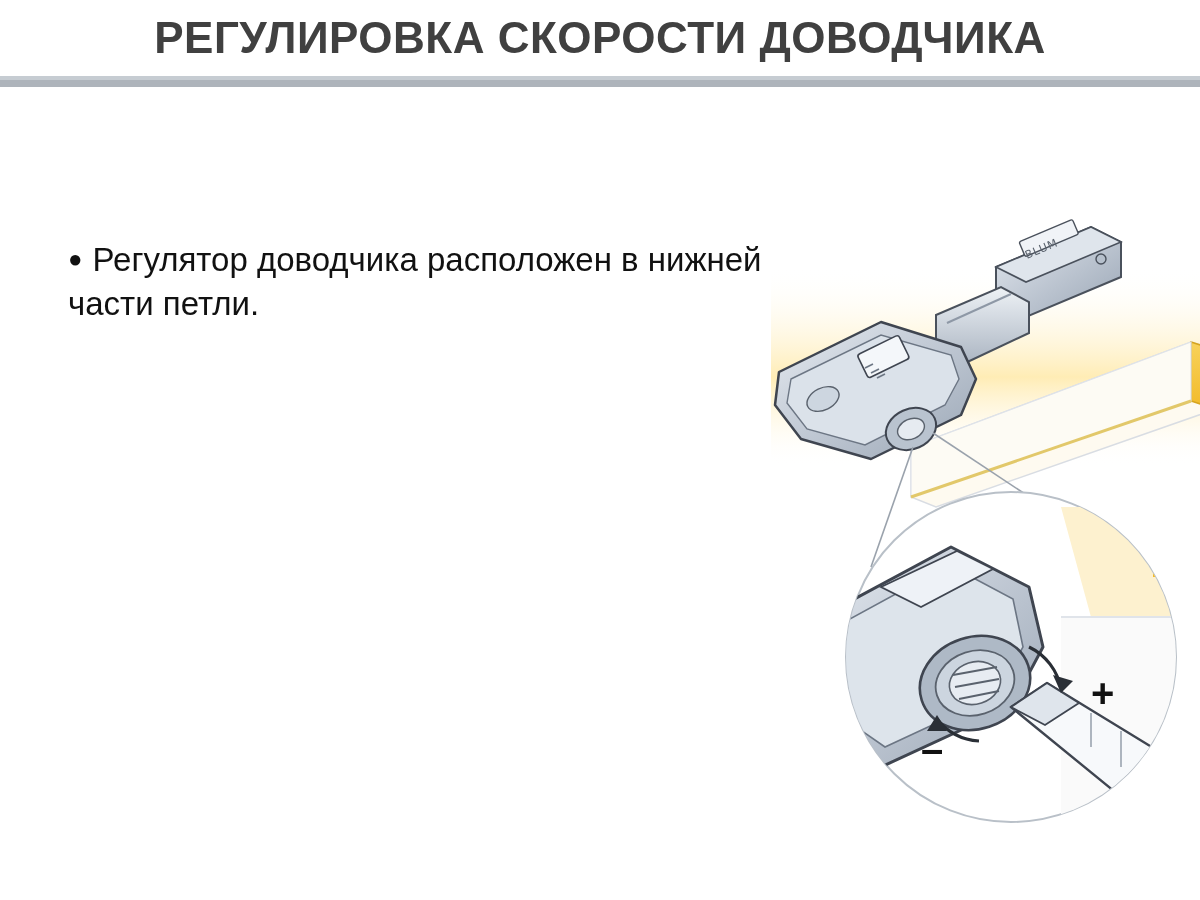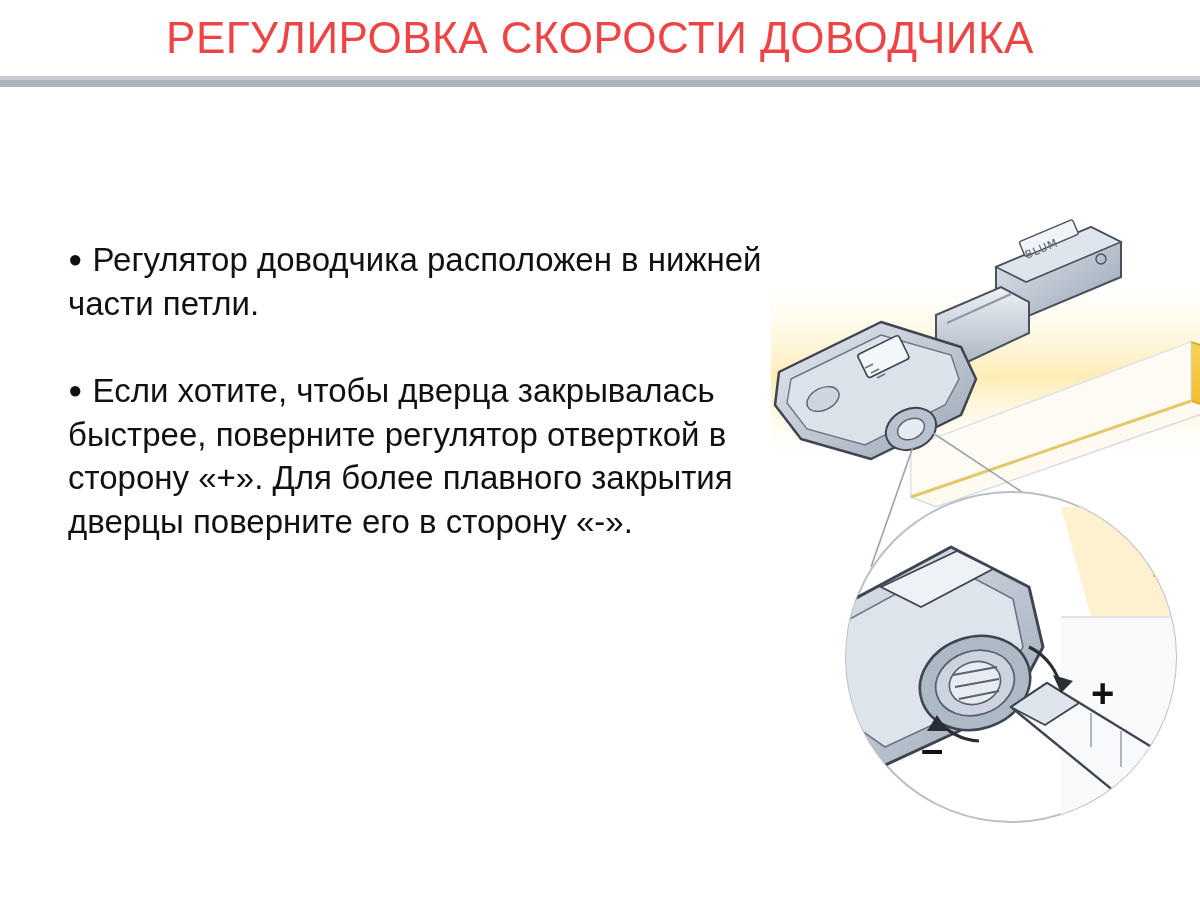--- a/index.html
+++ b/index.html
@@ -29,22 +29,22 @@
     height: 76px;
     background: #ffffff;
     display: flex;
     align-items: center;
     justify-content: center;
   }
   .header-title {
     font-size: 44px;
     line-height: 1;
     letter-spacing: 0.5px;
-    color: #ef4444;
-    font-weight: 400;
+    color: #404040;
+    font-weight: 700;
     white-space: nowrap;
     text-align: center;
   }
   .header-rule {
     position: absolute;
     left: 0;
     top: 76px;
     width: 1200px;
     height: 11px;
     background: #aeb4bb;
@@ -108,23 +108,20 @@
   </div>
   <div class="header-rule">
     <div class="header-rule-inner"></div>
   </div>
 
   <div class="content">
 
     <div class="text-col">
       <p class="bullet-block">
         <span class="bullet-dot">●</span><span>Регулятор доводчика расположен в нижней части петли.</span>
-      </p>
-      <p class="bullet-block">
-        <span class="bullet-dot">●</span><span>Если хотите, чтобы дверца закрывалась быстрее, поверните регулятор отверткой в сторону «+». Для более плавного закрытия дверцы поверните его в сторону «-».</span>
       </p>
     </div>
 
     <div class="figure">
       <svg width="455" height="740" viewBox="0 0 455 740" xmlns="http://www.w3.org/2000/svg">
         <defs>
           <linearGradient id="glow" x1="0" y1="0" x2="0" y2="1">
             <stop offset="0%" stop-color="#ffffff" stop-opacity="0"></stop>
             <stop offset="55%" stop-color="#ffe9a8" stop-opacity="0.85"></stop>
             <stop offset="100%" stop-color="#ffffff" stop-opacity="0"></stop>

